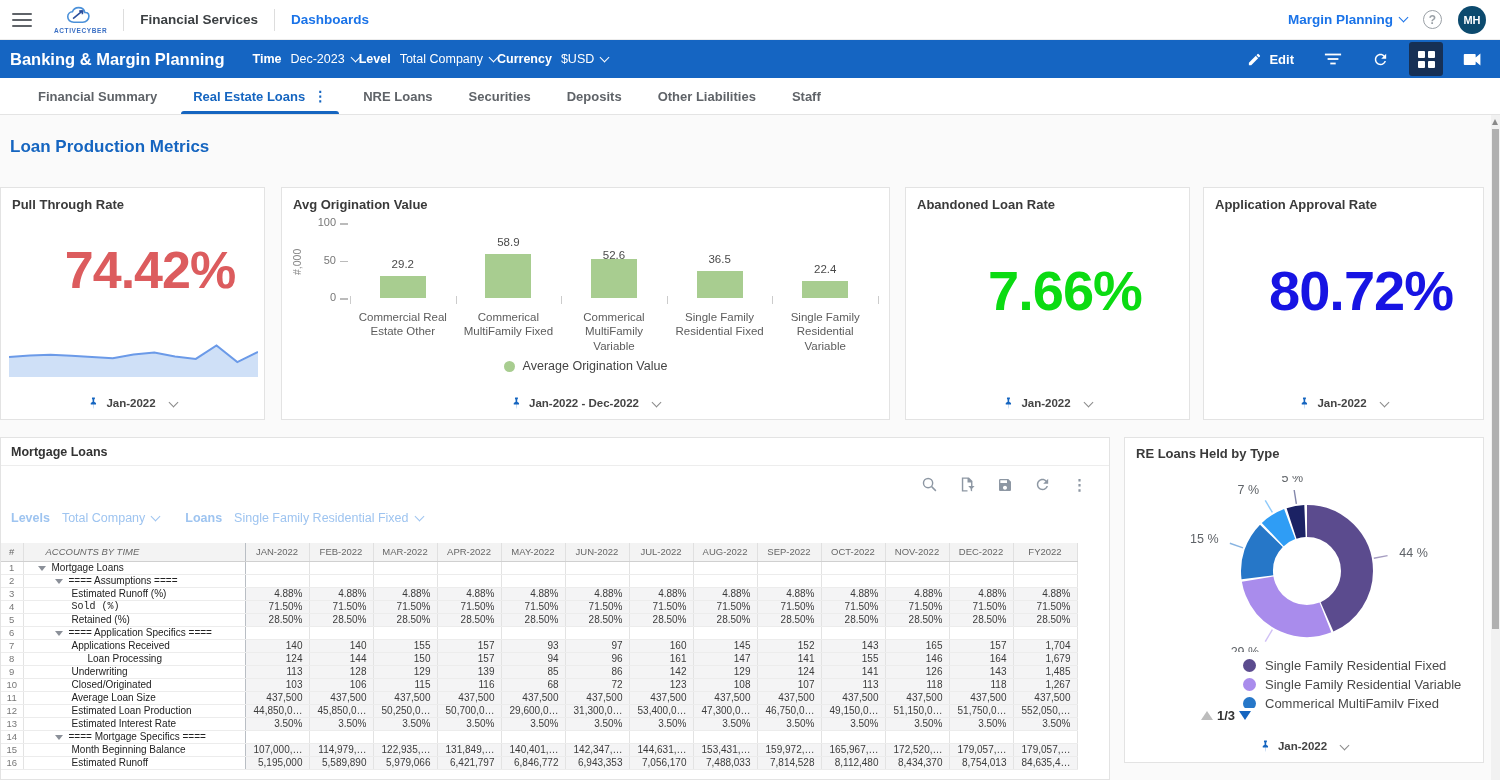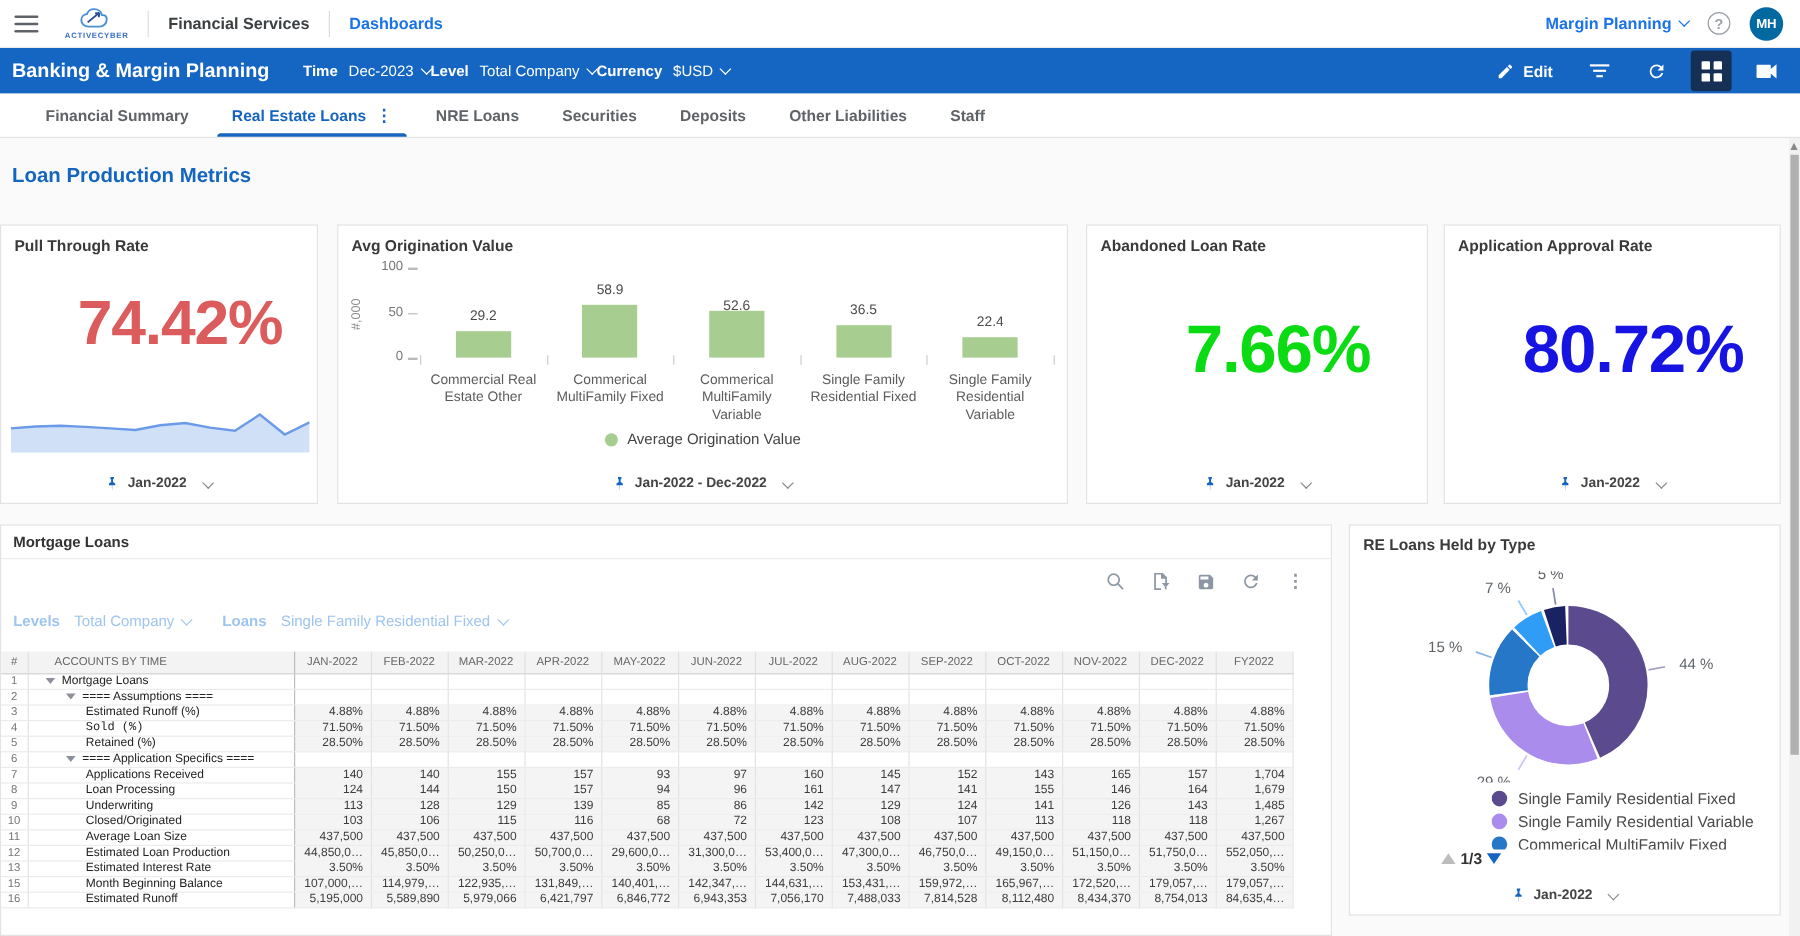--- a/index.html
+++ b/index.html
@@ -16,21 +16,21 @@
   .logo-wrap { margin-left:22px; display:flex; flex-direction:column; align-items:center; }
   .logo-brand { font-size:6.5px; font-weight:bold; color:#3a6fc4; letter-spacing:.6px; margin-top:1px; }
   .hdr-divider { width:1px; height:22px; background:#ddd; margin:0 16px; }
   .hdr-link { font-size:13.5px; font-weight:bold; color:#3c4043; }
   .hdr-link.blue { color:#1a73e8; }
   #hdr-right { margin-left:auto; display:flex; align-items:center; gap:16px; margin-right:14px; }
   .workspace { color:#1a73e8; font-size:13.5px; font-weight:bold; display:flex; align-items:center; }
   .help-circle { width:19px; height:19px; border:1.6px solid #9aa0a6; border-radius:50%;
                  color:#9aa0a6; font-size:12px; font-weight:bold; display:flex;
                  align-items:center; justify-content:center; }
-  .avatar { width:28px; height:28px; border-radius:50%; background:#0369a1; color:#fff;
+  .avatar { width:28px; height:28px; border-radius:50%; background:#0c4a6e; color:#fff;
             font-size:11px; font-weight:bold; display:flex; align-items:center; justify-content:center; }
 
   
   #cmd-bar { position:absolute; top:40px; left:0; width:1500px; height:38px; background:#1565c2;
              display:flex; align-items:center; color:#fff; }
   .cmd-title { font-size:16.5px; font-weight:bold; margin-left:10px; }
   .cmd-filters { display:flex; align-items:center; margin-left:28px; }
   .cmd-filter { display:flex; align-items:center; gap:9px; font-size:12.5px; }
   .cmd-filter .lab { font-weight:bold; }
   .cmd-filter .val { display:flex; align-items:center; cursor:pointer; }
@@ -93,21 +93,21 @@
   table#grid { position:absolute; top:105px; left:0; border-collapse:collapse; table-layout:fixed;
                font-size:10px; }
   #grid th { height:18px; background:#f3f3f3; color:#666; font-weight:normal; font-size:9.5px;
              border-bottom:1px solid #d0d0d0; border-right:1px solid #e0e0e0; }
   #grid td { height:13px; border-bottom:1px solid #ececec; border-right:1px solid #e3e3e3;
              white-space:nowrap; overflow:hidden; color:#3c3c3c; }
   #grid .c-num  { text-align:center; color:#777; font-size:9.5px; background:#fff; }
   #grid .c-name { background:#fff; border-right:1px solid #b9bec4 !important; color:#222; }
   #grid .c-val  { text-align:right; padding-right:6px; background:#f4f4f5; }
   #grid tr.grp .c-val { background:#fff; }
-  #grid th.h-name { text-align:left; padding-left:22px; border-right:1px solid #b9bec4; }
+  #grid th.h-name { text-align:left; padding-left:22px; border-right:1px solid #b9bec4;font-style:italic; }
   .caret { width:0; height:0; border-left:4px solid transparent; border-right:4px solid transparent;
            border-top:5px solid #8b9099; display:inline-block; margin-right:6px; }
 
   
   #donut-panel { position:absolute; top:437px; left:1124px; width:360px; height:326px; background:#fff;
                  border:1px solid #e3e3e3; }
   #donut-legend { position:absolute; top:218px; left:118px; height:52px; overflow:hidden; }
   .leg-item { display:flex; align-items:center; gap:9px; height:19px; font-size:13px; color:#4a4a4a; }
   .leg-dot { width:13px; height:13px; border-radius:50%; }
   #donut-pager { position:absolute; top:270px; left:76px; display:flex; align-items:center; gap:4px;
@@ -500,21 +500,21 @@
             <td class="c-val">160</td>
             <td class="c-val">145</td>
             <td class="c-val">152</td>
             <td class="c-val">143</td>
             <td class="c-val">165</td>
             <td class="c-val">157</td>
             <td class="c-val">1,704</td>
           </tr>
           <tr>
             <td class="c-num">8</td>
-            <td class="c-name" style="padding-left: 48px;"><span>Loan Processing</span></td>
+            <td class="c-name" style="padding-left: 64px;"><span>Loan Processing</span></td>
             <td class="c-val">124</td>
             <td class="c-val">144</td>
             <td class="c-val">150</td>
             <td class="c-val">157</td>
             <td class="c-val">94</td>
             <td class="c-val">96</td>
             <td class="c-val">161</td>
             <td class="c-val">147</td>
             <td class="c-val">141</td>
             <td class="c-val">155</td>
@@ -599,20 +599,37 @@
             <td class="c-val">3.50%</td>
             <td class="c-val">3.50%</td>
             <td class="c-val">3.50%</td>
             <td class="c-val">3.50%</td>
             <td class="c-val">3.50%</td>
             <td class="c-val">3.50%</td>
             <td class="c-val">3.50%</td>
             <td class="c-val">3.50%</td>
             <td class="c-val">3.50%</td>
             <td class="c-val">3.50%</td>
+          </tr>
+          <tr class="grp">
+            <td class="c-num">14</td>
+            <td class="c-name" style="padding-left: 31px;"><span class="caret"></span><span>==== Mortgage Specifics ====</span></td>
+            <td class="c-val"></td>
+            <td class="c-val"></td>
+            <td class="c-val"></td>
+            <td class="c-val"></td>
+            <td class="c-val"></td>
+            <td class="c-val"></td>
+            <td class="c-val"></td>
+            <td class="c-val"></td>
+            <td class="c-val"></td>
+            <td class="c-val"></td>
+            <td class="c-val"></td>
+            <td class="c-val"></td>
+            <td class="c-val"></td>
           </tr>
           <tr>
             <td class="c-num">15</td>
             <td class="c-name" style="padding-left: 48px;"><span>Month Beginning Balance</span></td>
             <td class="c-val">107,000,…</td>
             <td class="c-val">114,979,…</td>
             <td class="c-val">122,935,…</td>
             <td class="c-val">131,849,…</td>
             <td class="c-val">140,401,…</td>
             <td class="c-val">142,347,…</td>

